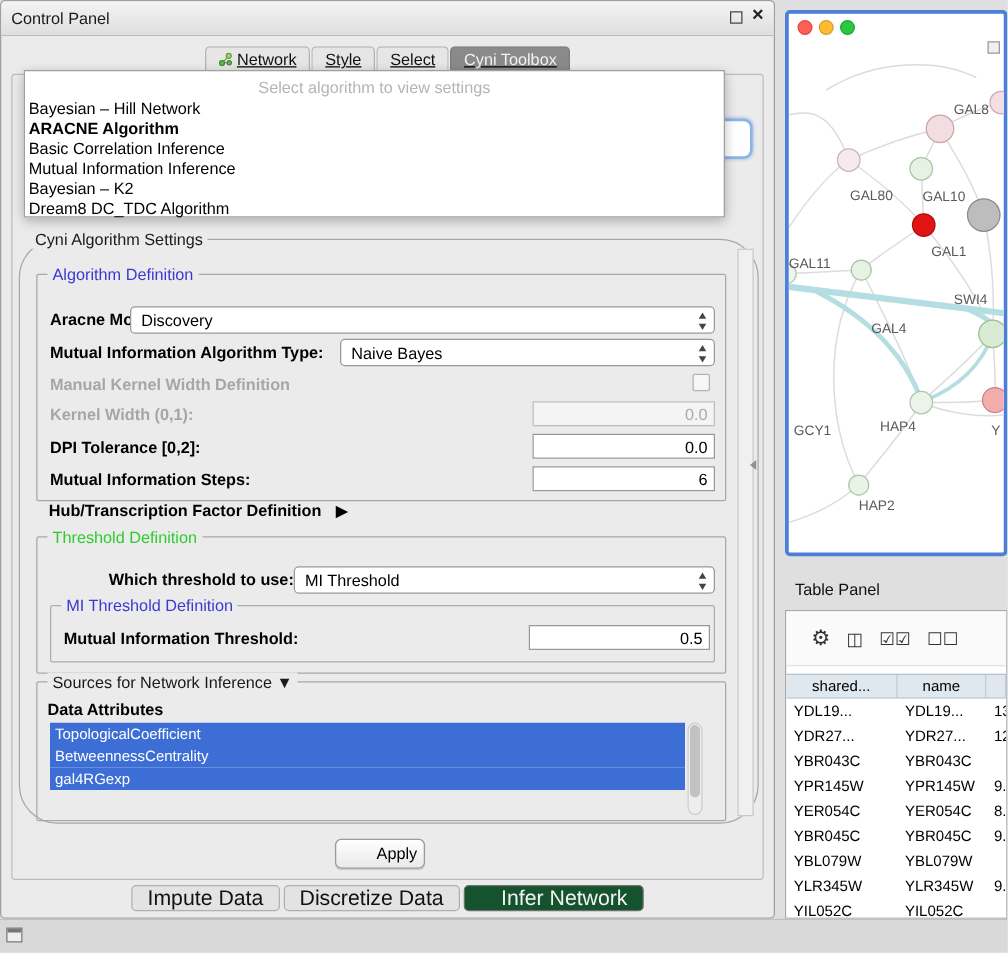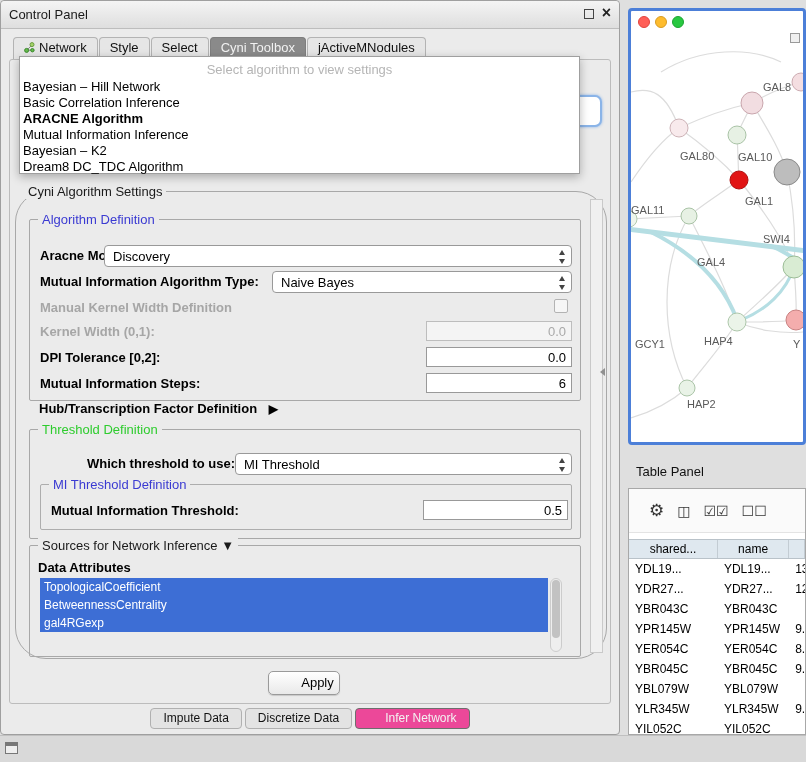--- a/index.html
+++ b/index.html
@@ -8,21 +8,21 @@
 
   
   .control-panel { position:absolute; left:0; top:0; width:620px; height:735px;
     background:#ebebeb; border:1px solid #9f9f9f; border-radius:4px; }
   .titlebar { position:absolute; left:0; top:0; right:0; height:28px;
     background:linear-gradient(#f4f4f4,#dedede); border-bottom:1px solid #bdbdbd; border-radius:4px 4px 0 0; }
   .titlebar .title { position:absolute; left:8px; top:6px; font-size:13px; color:#1a1a1a; }
   .float-box { position:absolute; right:25px; top:8px; width:10px; height:10px; border:1.5px solid #444; background:transparent; }
   .close-x { position:absolute; right:8px; top:3px; font-size:16px; font-weight:bold; color:#222; cursor:default; }
 
-  .top-tabs { position:absolute; left:12px; right:0; top:36px; height:23px; display:flex; gap:1px; }
+  .top-tabs { position:absolute; left:0; right:0; top:36px; height:23px; display:flex; justify-content:center; gap:1px;text-decoration:underline; }
   .tab { height:22px; line-height:20px; padding:0 10px; font-size:13px; background:#e6e6e6;
     border:1px solid #b3b3b3; border-bottom:none; border-radius:4px 4px 0 0; color:#111; white-space:nowrap; }
   .tab.selected { background:#8a8a8a; color:#f2f2f2; border-color:#7e7e7e; }
   .tabicon { margin-right:4px; vertical-align:-1px; }
 
   .content-frame { position:absolute; left:8px; top:58px; width:602px; height:645px;
     border:1px solid #bcbcbc; border-radius:3px; background:#ebebeb; }
 
   .combo-fragment { position:absolute; left:560px; top:94px; width:41px; height:32px;
     border:2px solid #8ab4e8; border-radius:7px; background:#fff; z-index:40; box-shadow:0 0 3px #8ab4e8; }
@@ -64,23 +64,23 @@
   .attr-list { position:absolute; overflow:hidden; background:#ebebeb; }
   .attr-item { height:18px; line-height:18px; background:#3d6ed5; color:#fff; font-size:12px; padding-left:4px; white-space:nowrap; }
   .list-scroll { position:absolute; width:12px; background:#eee; border:1px solid #ccc; border-radius:6px; }
   .list-thumb { margin:1px; height:58px; background:#c2c2c2; border-radius:5px; }
 
   .apply-btn { position:absolute; left:267px; top:670px; width:72px; height:24px;
     border:1px solid #9a9a9a; border-radius:5px; background:linear-gradient(#ffffff,#e9e9e9);
     font-size:13px; text-align:center; line-height:22px; box-shadow:0 1px 1px rgba(0,0,0,.15);padding-left:27px; }
 
   .bottom-tabs { position:absolute; left:0; right:0; top:707px; display:flex; justify-content:center; gap:3px; }
-  .btab { height:21px; line-height:19px; padding:0 12px; font-size:12px; background:#e3e3e3;
+  .btab { height:21px; line-height:19px; padding:0 12px; font-size:17px; background:#e3e3e3;
     border:1px solid #b0b0b0; border-radius:4px; color:#111; }
-  .btab.selected { background:#ec4899; color:#f3f3f3; border-color:#6e6e6e;padding-left:29px; }
+  .btab.selected { background:#14532d; color:#f3f3f3; border-color:#6e6e6e;padding-left:29px; }
 
   .splitter { position:absolute; left:600px; top:368px; width:0; height:0;
     border-top:4px solid transparent; border-bottom:4px solid transparent; border-right:5px solid #909090; z-index:70; }
 
   
   .net-win { position:absolute; left:628px; top:8px; width:178px; height:437px;
     background:#fff; border:3px solid #4c7fd8; border-radius:4px; overflow:hidden; }
   .dot { position:absolute; top:5px; width:12px; height:12px; border-radius:50%; }
   .dot.red { left:7px; background:#ff5f57; border:1px solid #e0443e; }
   .dot.yellow { left:24px; background:#febc2e; border:1px solid #d89c23; }
@@ -123,31 +123,30 @@
     <div class="top-tabs">
         <div class="tab"><span class="tabicon"><svg width="11" height="11" viewBox="0 0 11 11">
               <path d="M3 8 L8 3 M4 8.3 L7.5 8" stroke="#888" stroke-width="1" fill="none"></path>
               <circle cx="2.6" cy="8.4" r="2" fill="#66bb4d" stroke="#3c8a2e"></circle>
               <circle cx="8" cy="2.6" r="2" fill="#a5d36a" stroke="#6a9c3f"></circle>
               <circle cx="8.4" cy="8.2" r="1.7" fill="#66bb4d" stroke="#3c8a2e"></circle>
             </svg></span><span>Network</span></div>
         <div class="tab"><span>Style</span></div>
         <div class="tab"><span>Select</span></div>
         <div class="tab selected"><span>Cyni Toolbox</span></div>
-        <div class="tab"><span>jActiveMNodules</span></div>
       </div>
 
     <div class="combo-fragment"></div>
 
     <div class="algo-popup">
       <div class="ph">Select algorithm to view settings</div>
       <div id="popup-items">
           <div class="item">Bayesian – Hill Network</div>
+          <div class="item selected">ARACNE Algorithm</div>
           <div class="item">Basic Correlation Inference</div>
-          <div class="item selected">ARACNE Algorithm</div>
           <div class="item">Mutual Information Inference</div>
           <div class="item">Bayesian – K2</div>
           <div class="item">Dream8 DC_TDC Algorithm</div>
         </div>
     </div>
 
     <div class="grp" style="left:14px; top:190px; width:592px; height:468px;border-radius:31px;">
       <span class="gtitle">Cyni Algorithm Settings</span>
     </div>
     <div class="scroll-track"></div>

